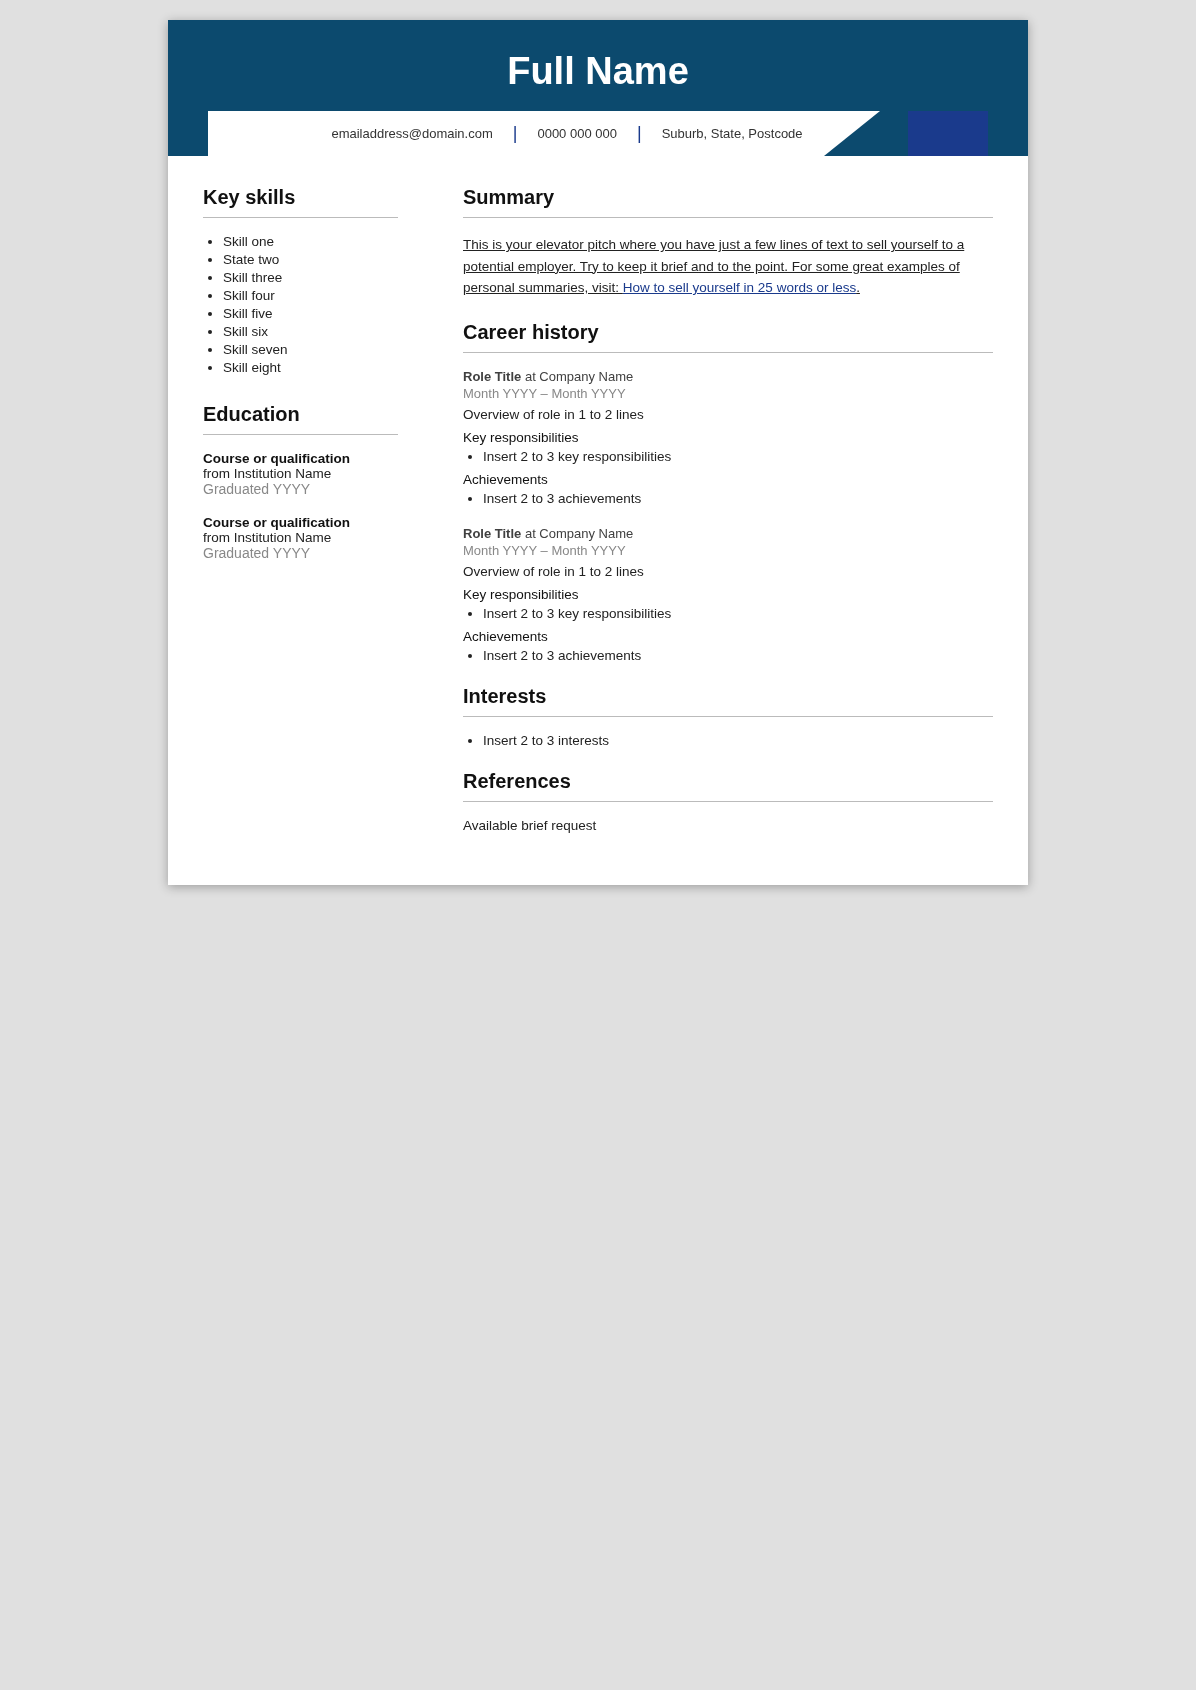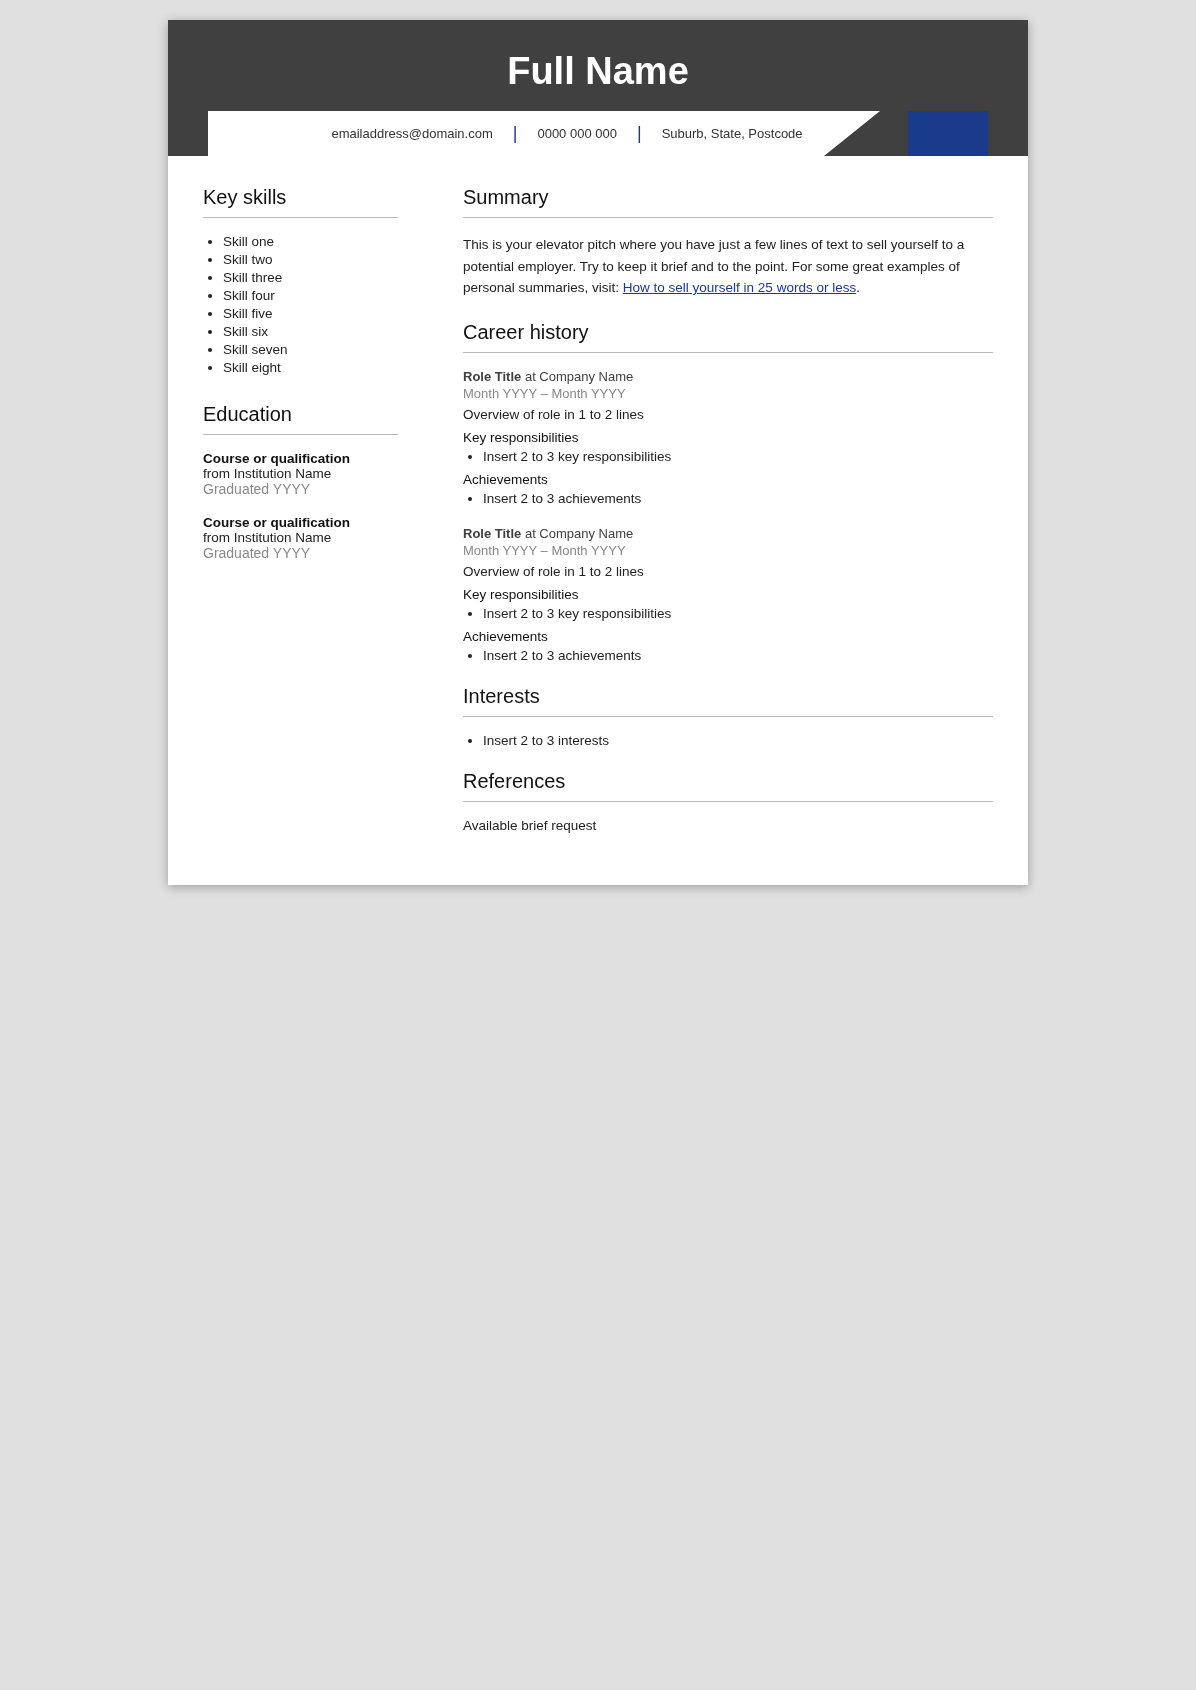--- a/index.html
+++ b/index.html
@@ -9,21 +9,21 @@
       display: flex;
       justify-content: center;
       padding: 20px;
     }
     .resume {
       width: 860px;
       background: #fff;
       box-shadow: 0 2px 10px rgba(0,0,0,0.3);
     }
     .header {
-      background: #404040;
+      background: #0c4a6e;
       padding: 30px 40px 0 40px;
       position: relative;
       overflow: hidden;
     }
     .header-name {
       text-align: center;
       color: #fff;
       font-size: 38px;
       font-weight: 900;
       padding-bottom: 18px;
@@ -72,21 +72,21 @@
       flex-shrink: 0;
       padding: 0 30px 0 35px;
       border-right: none;
     }
     .main {
       flex: 1;
       padding: 0 35px 0 35px;
     }
     .section-title {
       font-size: 20px;
-      font-weight: 400;
+      font-weight: 700;
       color: #111;
       margin-bottom: 8px;
     }
     .divider {
       border: none;
       border-top: 1.5px solid #bbb;
       margin-bottom: 16px;
     }
     ul.bullet-list {
       list-style: disc;
@@ -117,20 +117,21 @@
       font-size: 14px;
       color: #888;
     }
     .main-section {
       margin-bottom: 22px;
     }
     .summary-text {
       font-size: 13.5px;
       color: #222;
       line-height: 1.6;
+      text-decoration: underline;
     }
     .summary-link {
       color: #1a3a8c;
       text-decoration: underline;
     }
     .job-entry {
       margin-bottom: 20px;
     }
     .job-title-line {
       font-size: 13px;
@@ -188,21 +189,21 @@
 
   <div class="body">
 
     <div class="sidebar">
 
       <div class="sidebar-section">
         <div class="section-title">Key skills</div>
         <hr class="divider">
         <ul class="bullet-list">
           <li>Skill one</li>
-          <li>Skill two</li>
+          <li>State two</li>
           <li>Skill three</li>
           <li>Skill four</li>
           <li>Skill five</li>
           <li>Skill six</li>
           <li>Skill seven</li>
           <li>Skill eight</li>
         </ul>
       </div>
 
       <div class="sidebar-section">

